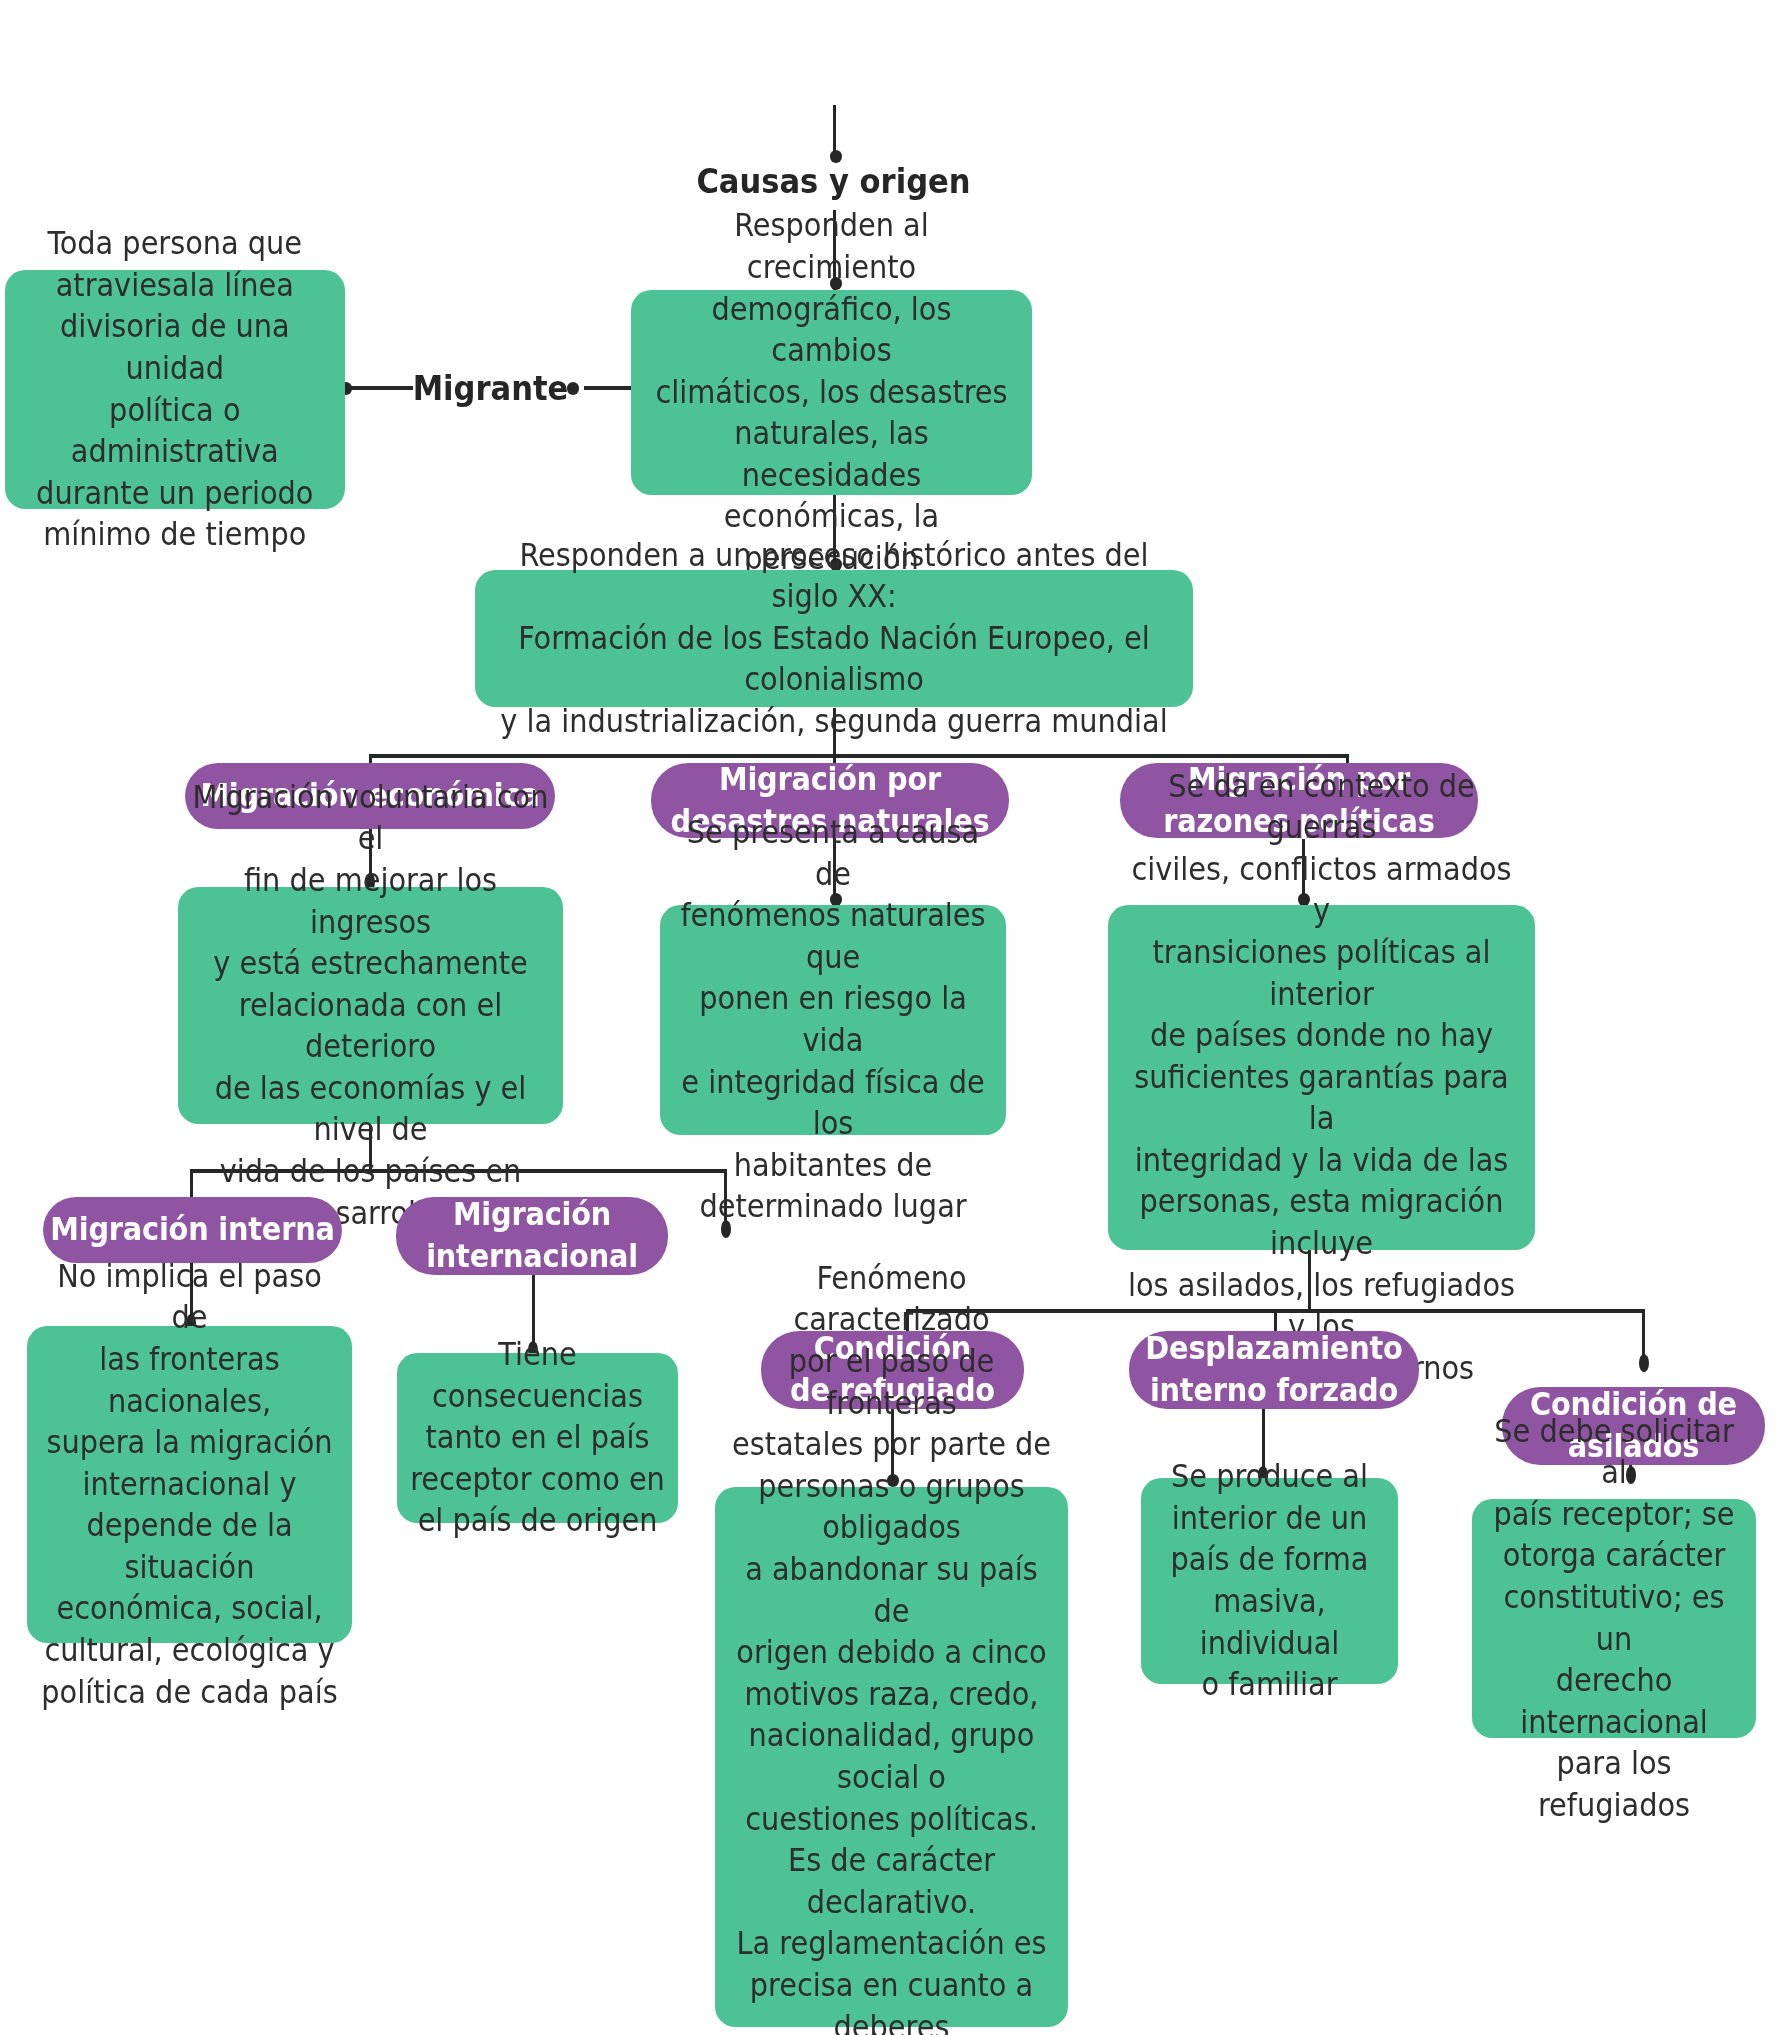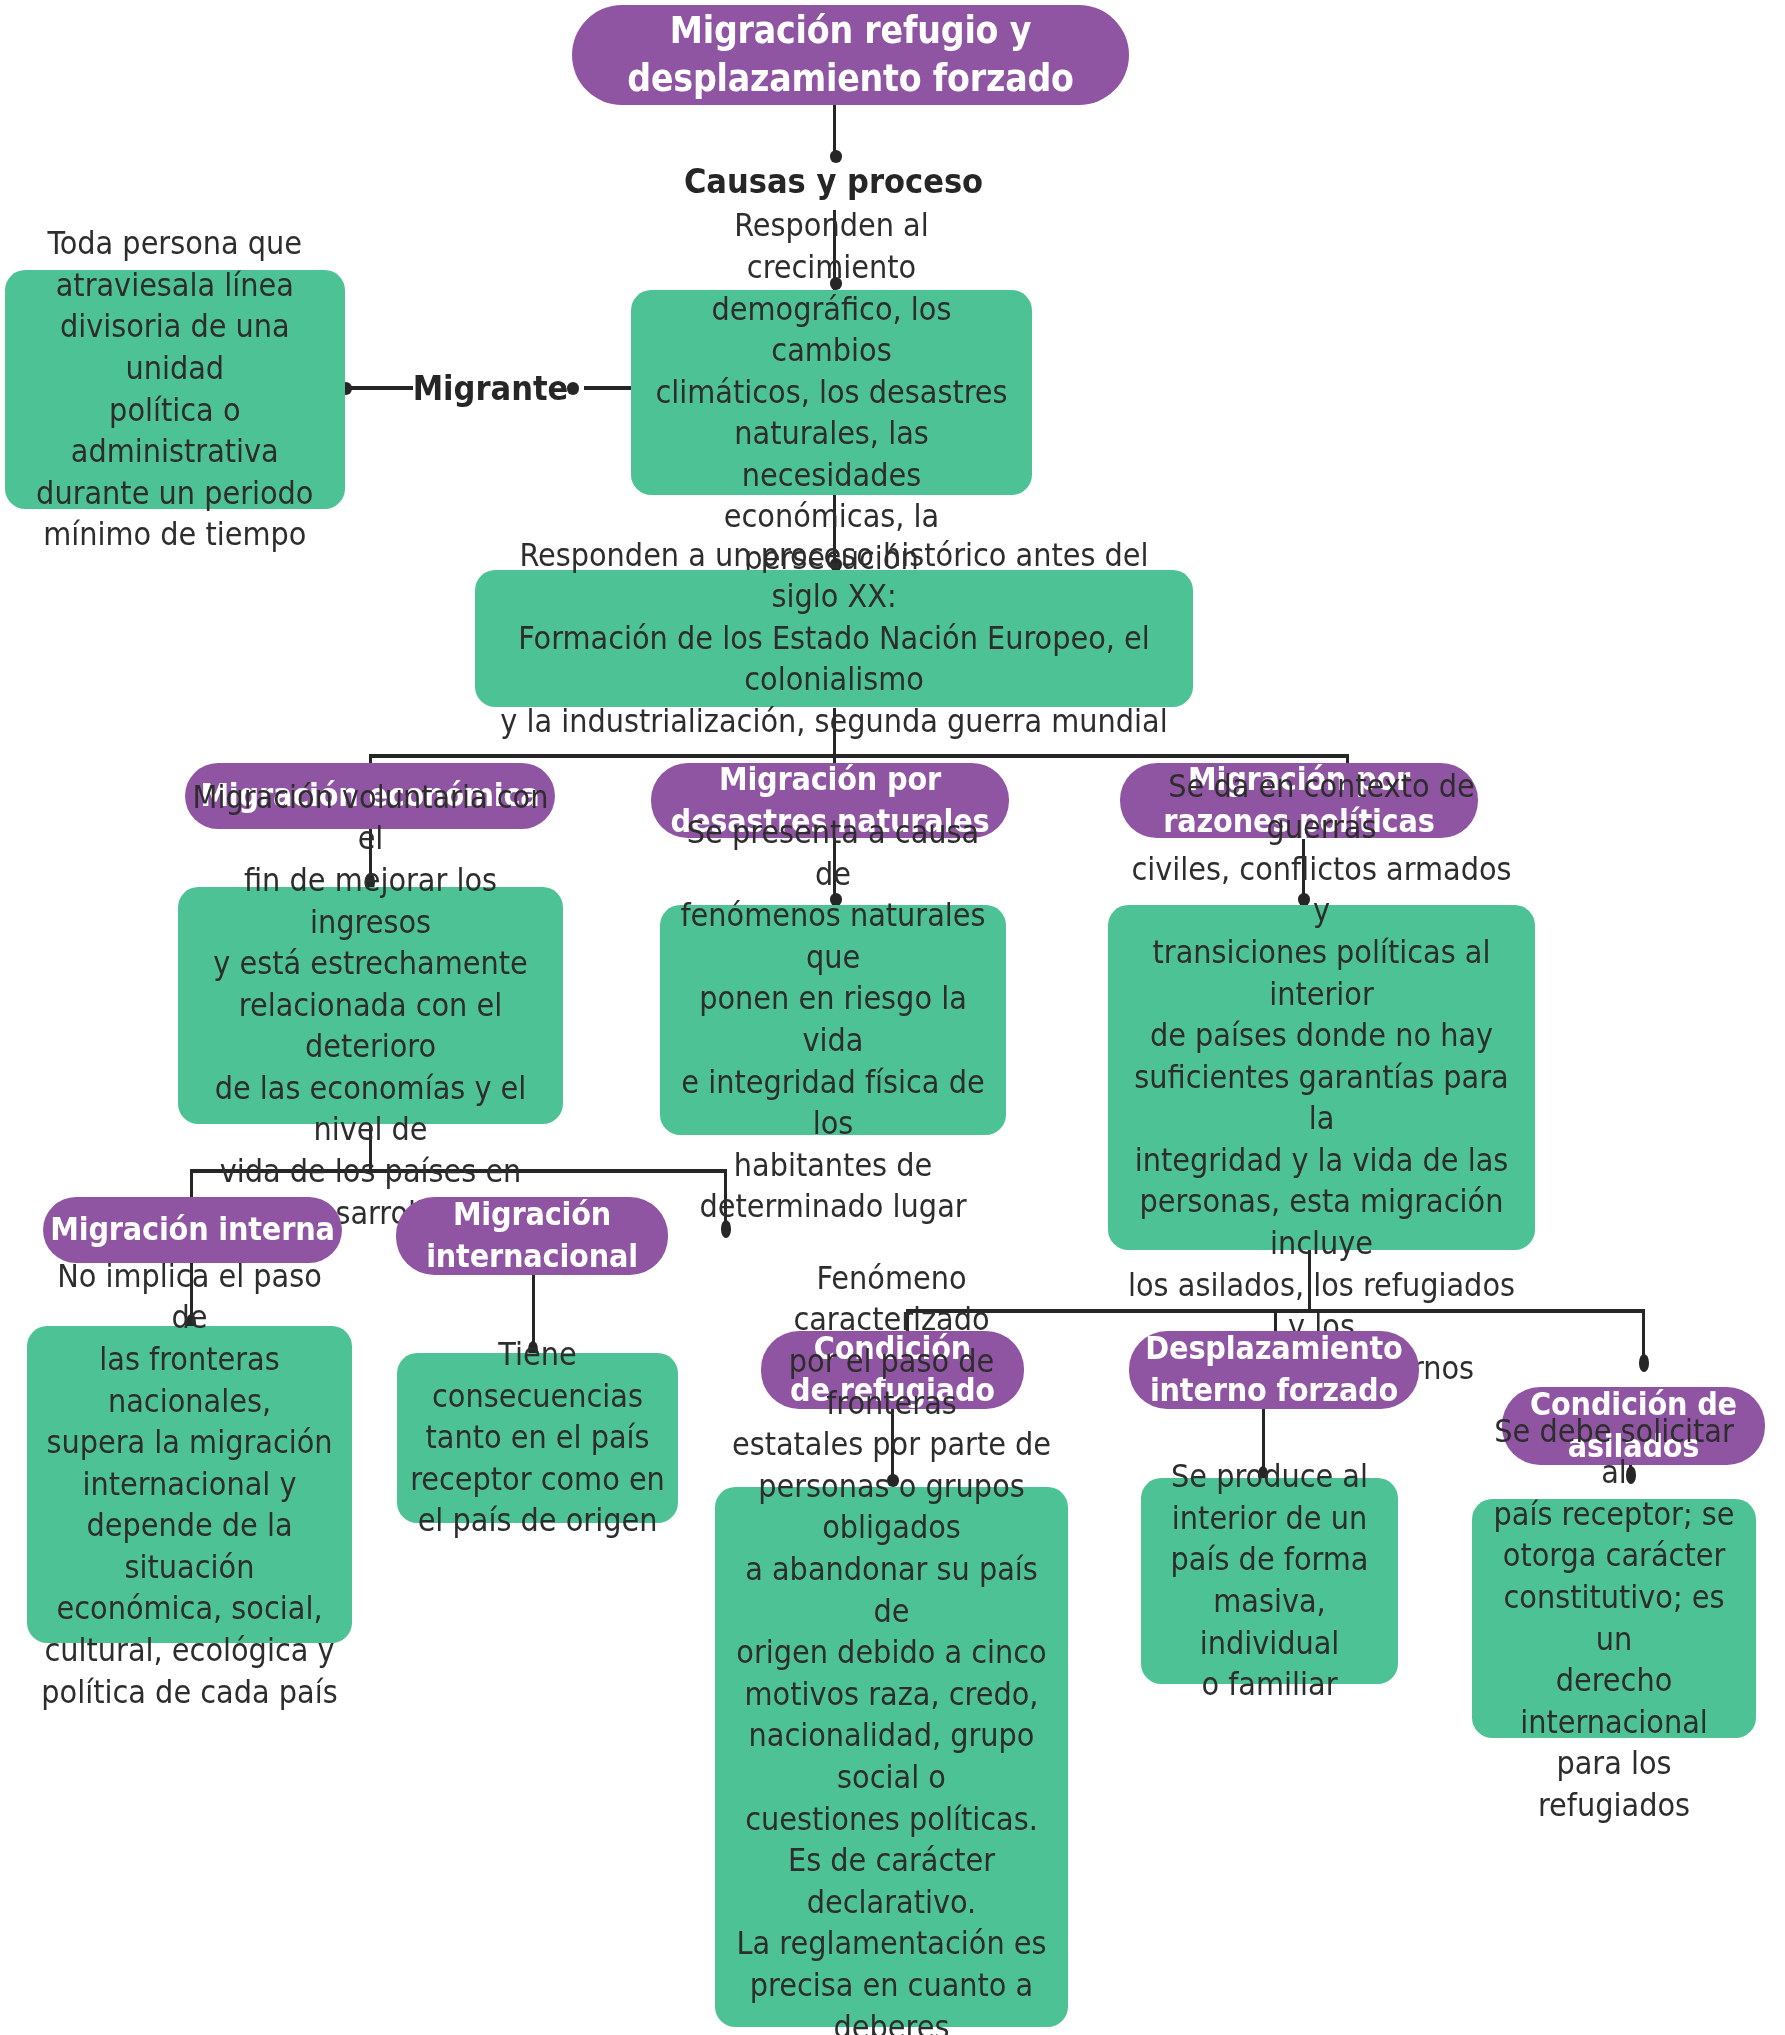--- a/index.html
+++ b/index.html
@@ -79,27 +79,25 @@
     width: 12px;
     height: 12.5px;
     border-radius: 50%;
   }
 </style>
 </head>
 <body>
 
 <div id="canvas">
 
-  <div class="node purple" style="left:572px; top:4.8px; width:557px; height:100px; font-size:37px; border-radius:50px;">Migración refugio y
-desplazamiento forzado</div>
 
   <div class="vline" style="left:833px; top:105px; height:57px;"></div>
   <div class="dot small" style="left:830px; top:150px;"></div>
 
-  <div class="plain-label" style="left:684px; top:162px; width:299px; height:37px; font-size:34px;">Causas y proceso</div>
+  <div class="plain-label" style="left:684px; top:162px; width:299px; height:37px; font-size:34px;">Causas y origen</div>
 
   <div class="vline" style="left:833px; top:210px; height:81px;"></div>
   <div class="dot small" style="left:830px; top:277px;"></div>
 
   <div class="node green" style="left:631px; top:290px; width:401px; height:205px; font-size:32px; padding:10.7px 18px;">Responden al crecimiento
 demográfico, los cambios
 climáticos, los desastres
 naturales, las necesidades
 económicas, la persecución</div>
 

